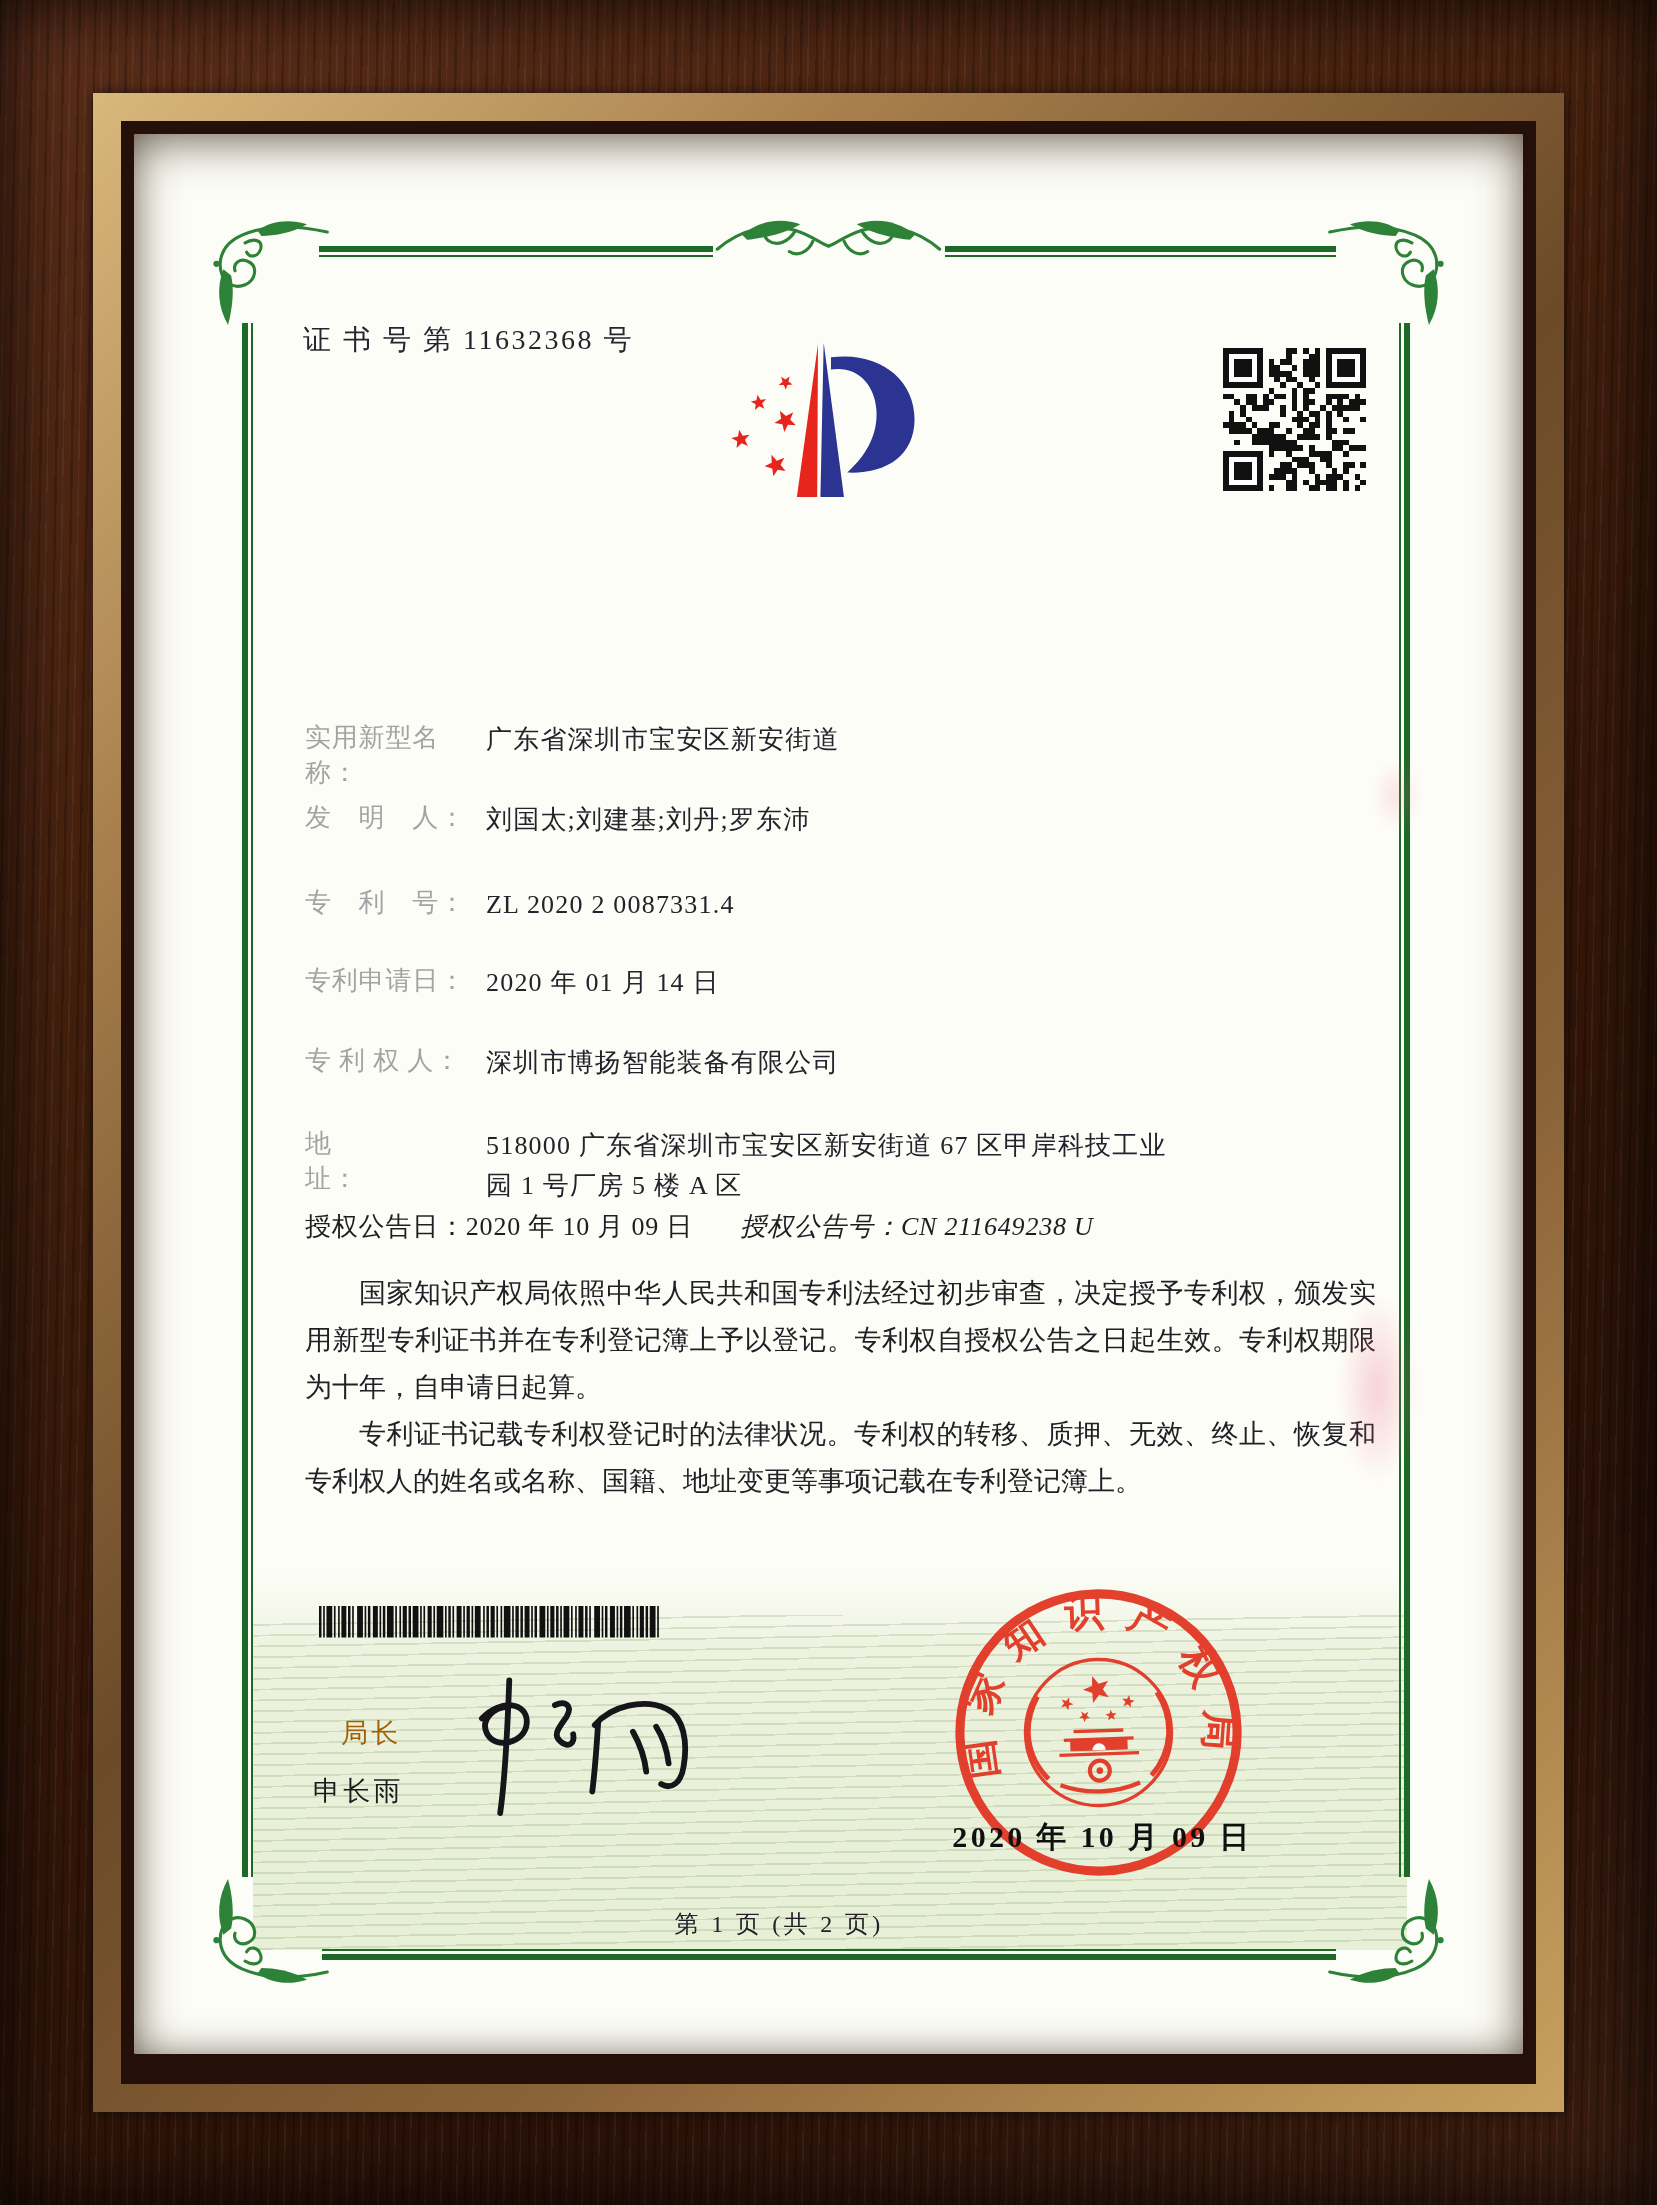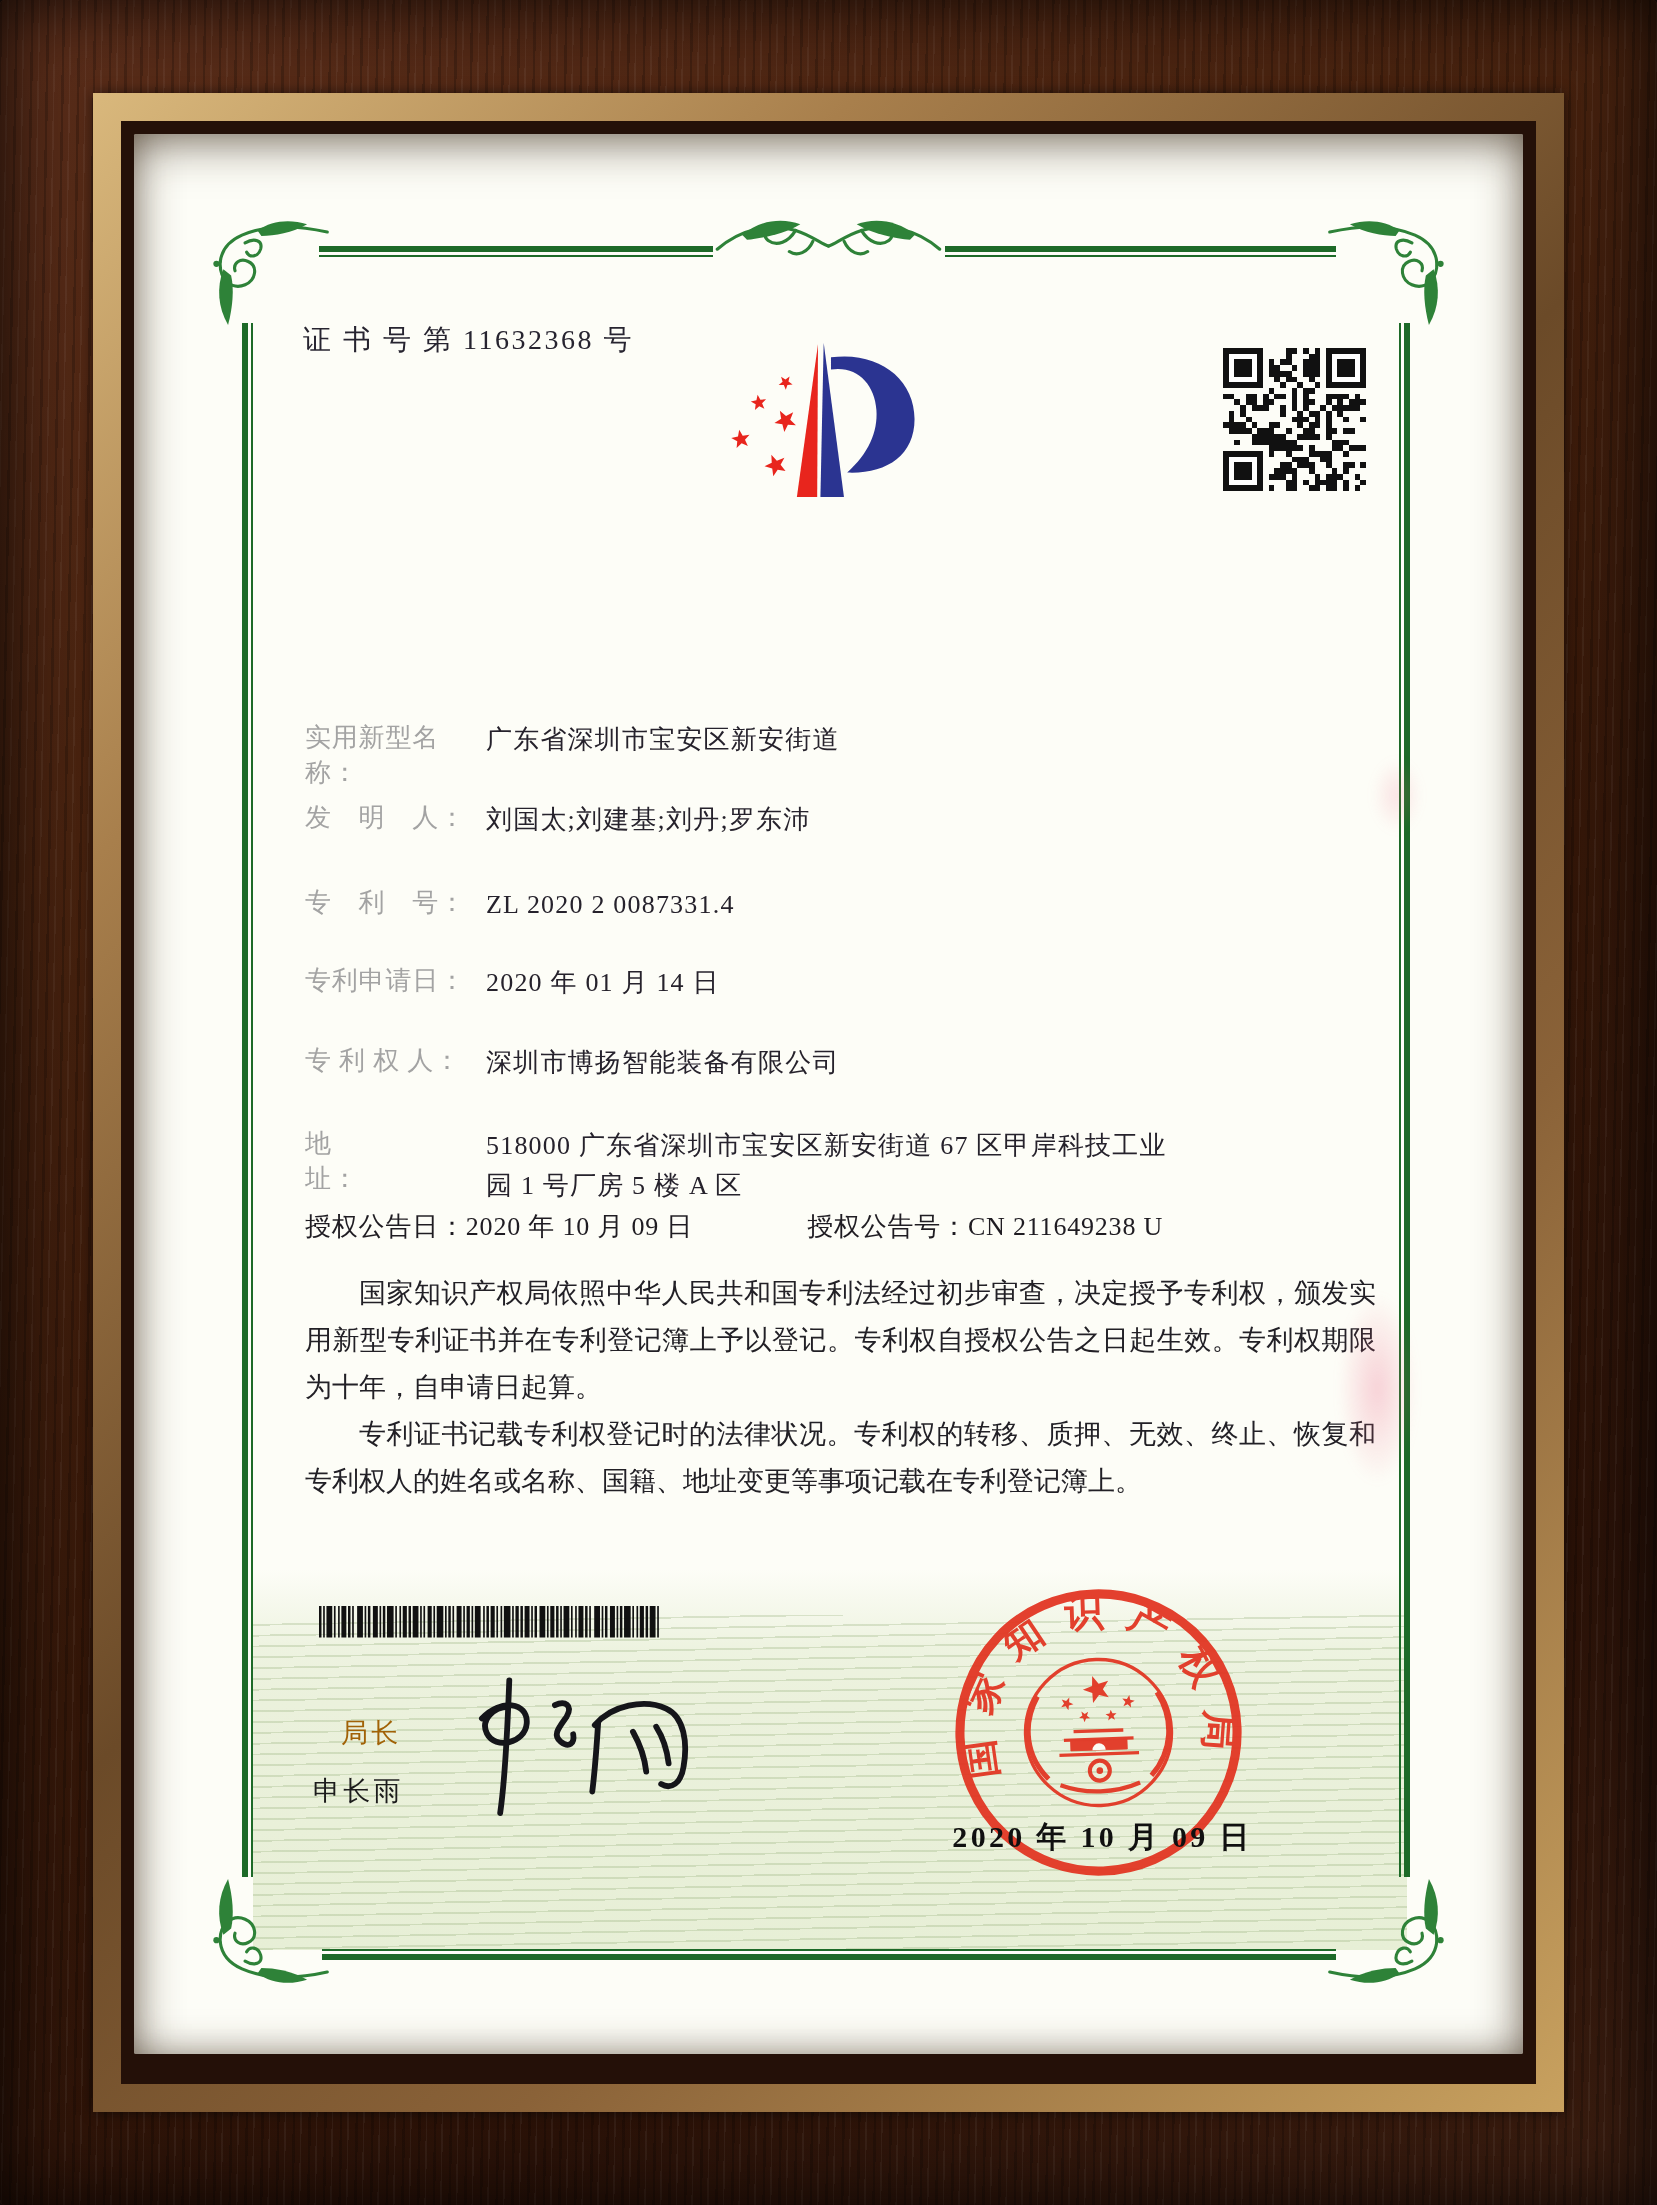--- a/index.html
+++ b/index.html
@@ -37,21 +37,21 @@
   .cert-no{position:absolute;left:303px;top:321px;font-size:28px;letter-spacing:2.5px;color:#272430;}
   .title{position:absolute;left:249px;top:540px;width:1160px;text-align:center;
          font-size:70px;font-weight:bold;letter-spacing:10.8px;color:#121212;}
   .fields{position:absolute;left:305px;top:713px;width:1071px;font-size:26px;}
   .frow{position:absolute;left:0;display:flex;align-items:flex-start;}
   .flabel{flex:0 0 181px;letter-spacing:0.8px;color:#a3a3a3;}
   .fvalue{letter-spacing:1.2px;white-space:pre-line;line-height:1.55;color:#26222c;}
   .r0{top:6.6px}.r1{top:87px}.r2{top:172px}.r3{top:250px}.r4{top:330px}.r5{top:413px}
   .grant-row{position:absolute;left:0;top:496px;width:1071px;display:flex;}
   .grant-b{white-space:nowrap;letter-spacing:0.8px;}
-  .grant-b.second{margin-left:114px;}
+  .grant-b.second{margin-left:47px;font-style:italic;}
   .paras{position:absolute;left:305px;top:1270px;width:1071px;font-size:27px;line-height:1.74;
          text-align:justify;color:#222026;}
   .paras p{margin:0;text-indent:2em;}
   .barcode{position:absolute;left:319px;top:1606px;width:340px;height:31.5px;}
   .issuer-title{position:absolute;left:313px;top:1715px;font-size:27px;letter-spacing:3.3px;color:#a16207;margin-left:28px;}
   .issuer-name{position:absolute;left:313px;top:1773px;font-size:27px;letter-spacing:3.3px;color:#1c1c1c;}
   .signature{position:absolute;left:457px;top:1672px;width:249px;height:148px;}
   .seal{position:absolute;left:945px;top:1579px;width:307px;height:307px;transform:rotate(-2deg);opacity:.93;}
   .seal-date{position:absolute;left:949px;top:1817px;width:307px;text-align:center;
              font-size:30px;letter-spacing:3.3px;color:#101010;font-weight:bold;}
@@ -478,17 +478,18 @@
         <path d="M -8,21 a 8 8 0 0 1 16 0" fill="#fdfdf7" stroke="none"></path>
         <circle cy="46" r="12" fill="none" stroke-width="5"></circle>
         <circle cy="46" r="4" stroke="none"></circle>
         <path d="M -62,54 C -88,26 -92,-12 -72,-46 M 62,54 C 88,26 92,-12 72,-46" fill="none" stroke-width="6"></path>
         <path d="M -48,62 C -18,74 18,74 48,62" fill="none" stroke-width="5"></path>
       </g>
     </svg>
   </div>
   <div class="seal-date">2020 年 10 月 09 日</div>
 
+  <div class="page-footer">第 1 页 (共 2 页)</div>
 
   <div class="smudge s1"></div>
   <div class="smudge s2"></div>
 </div>
 
 
 </body></html>

